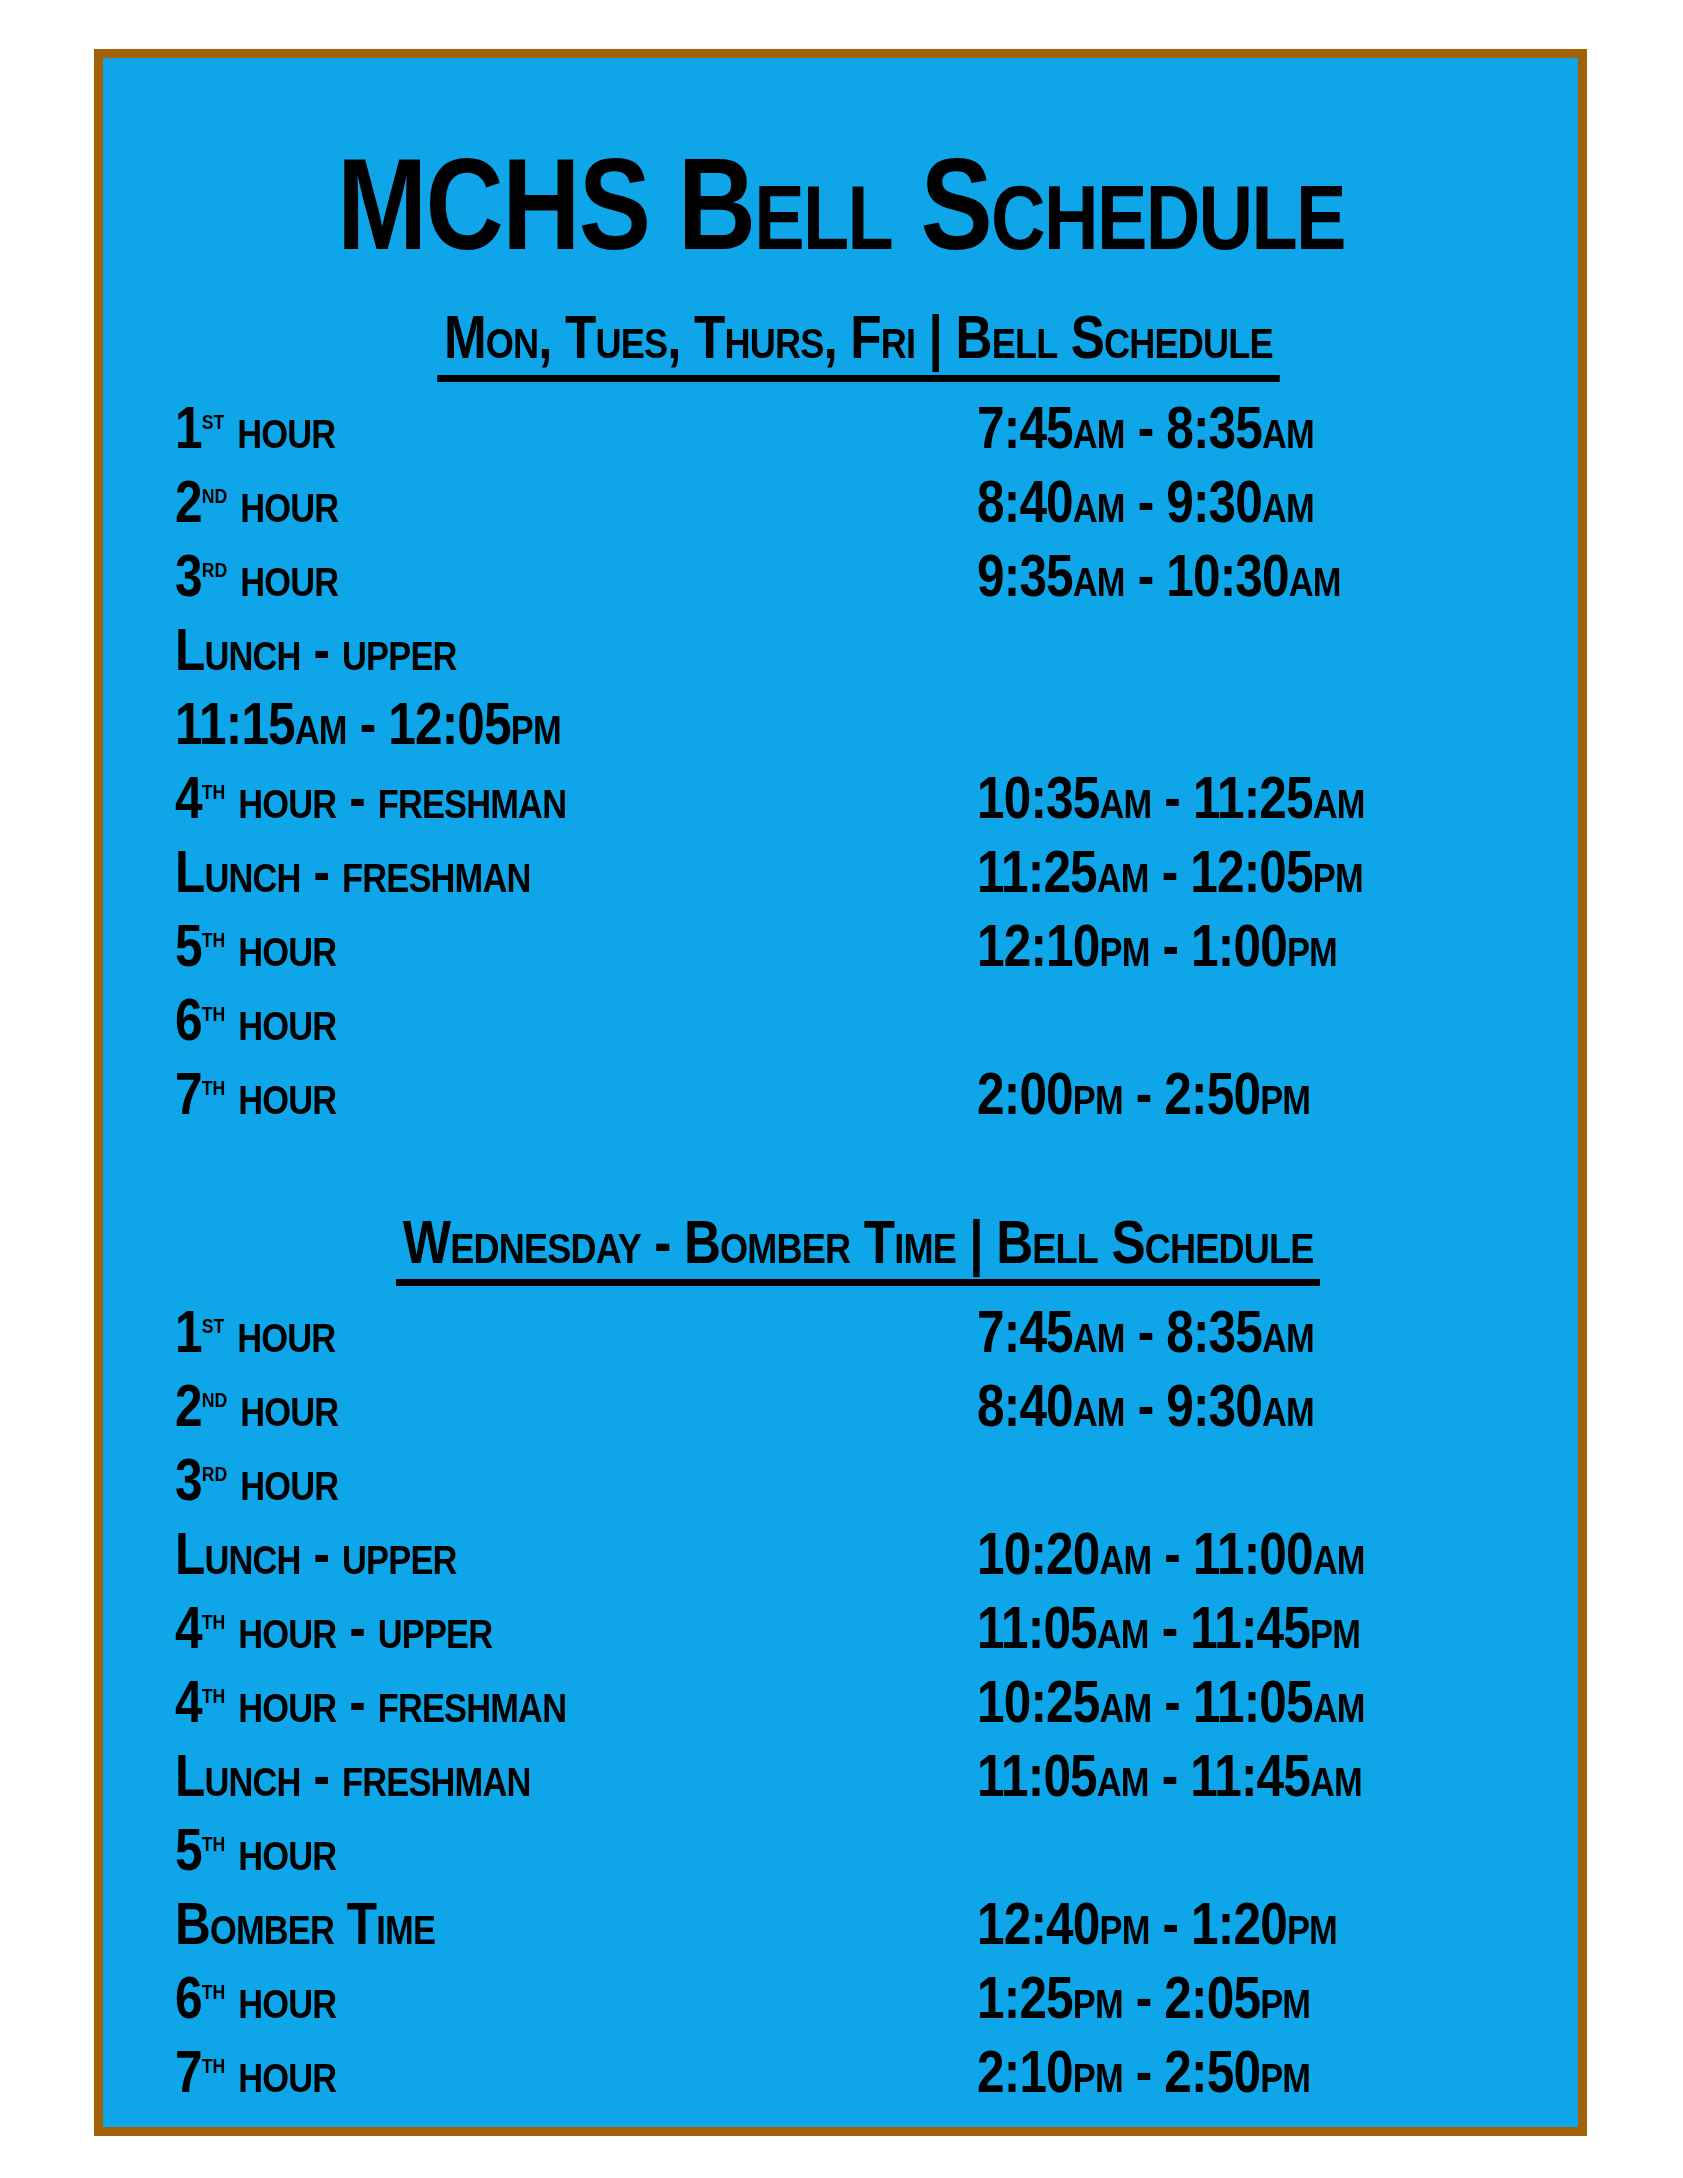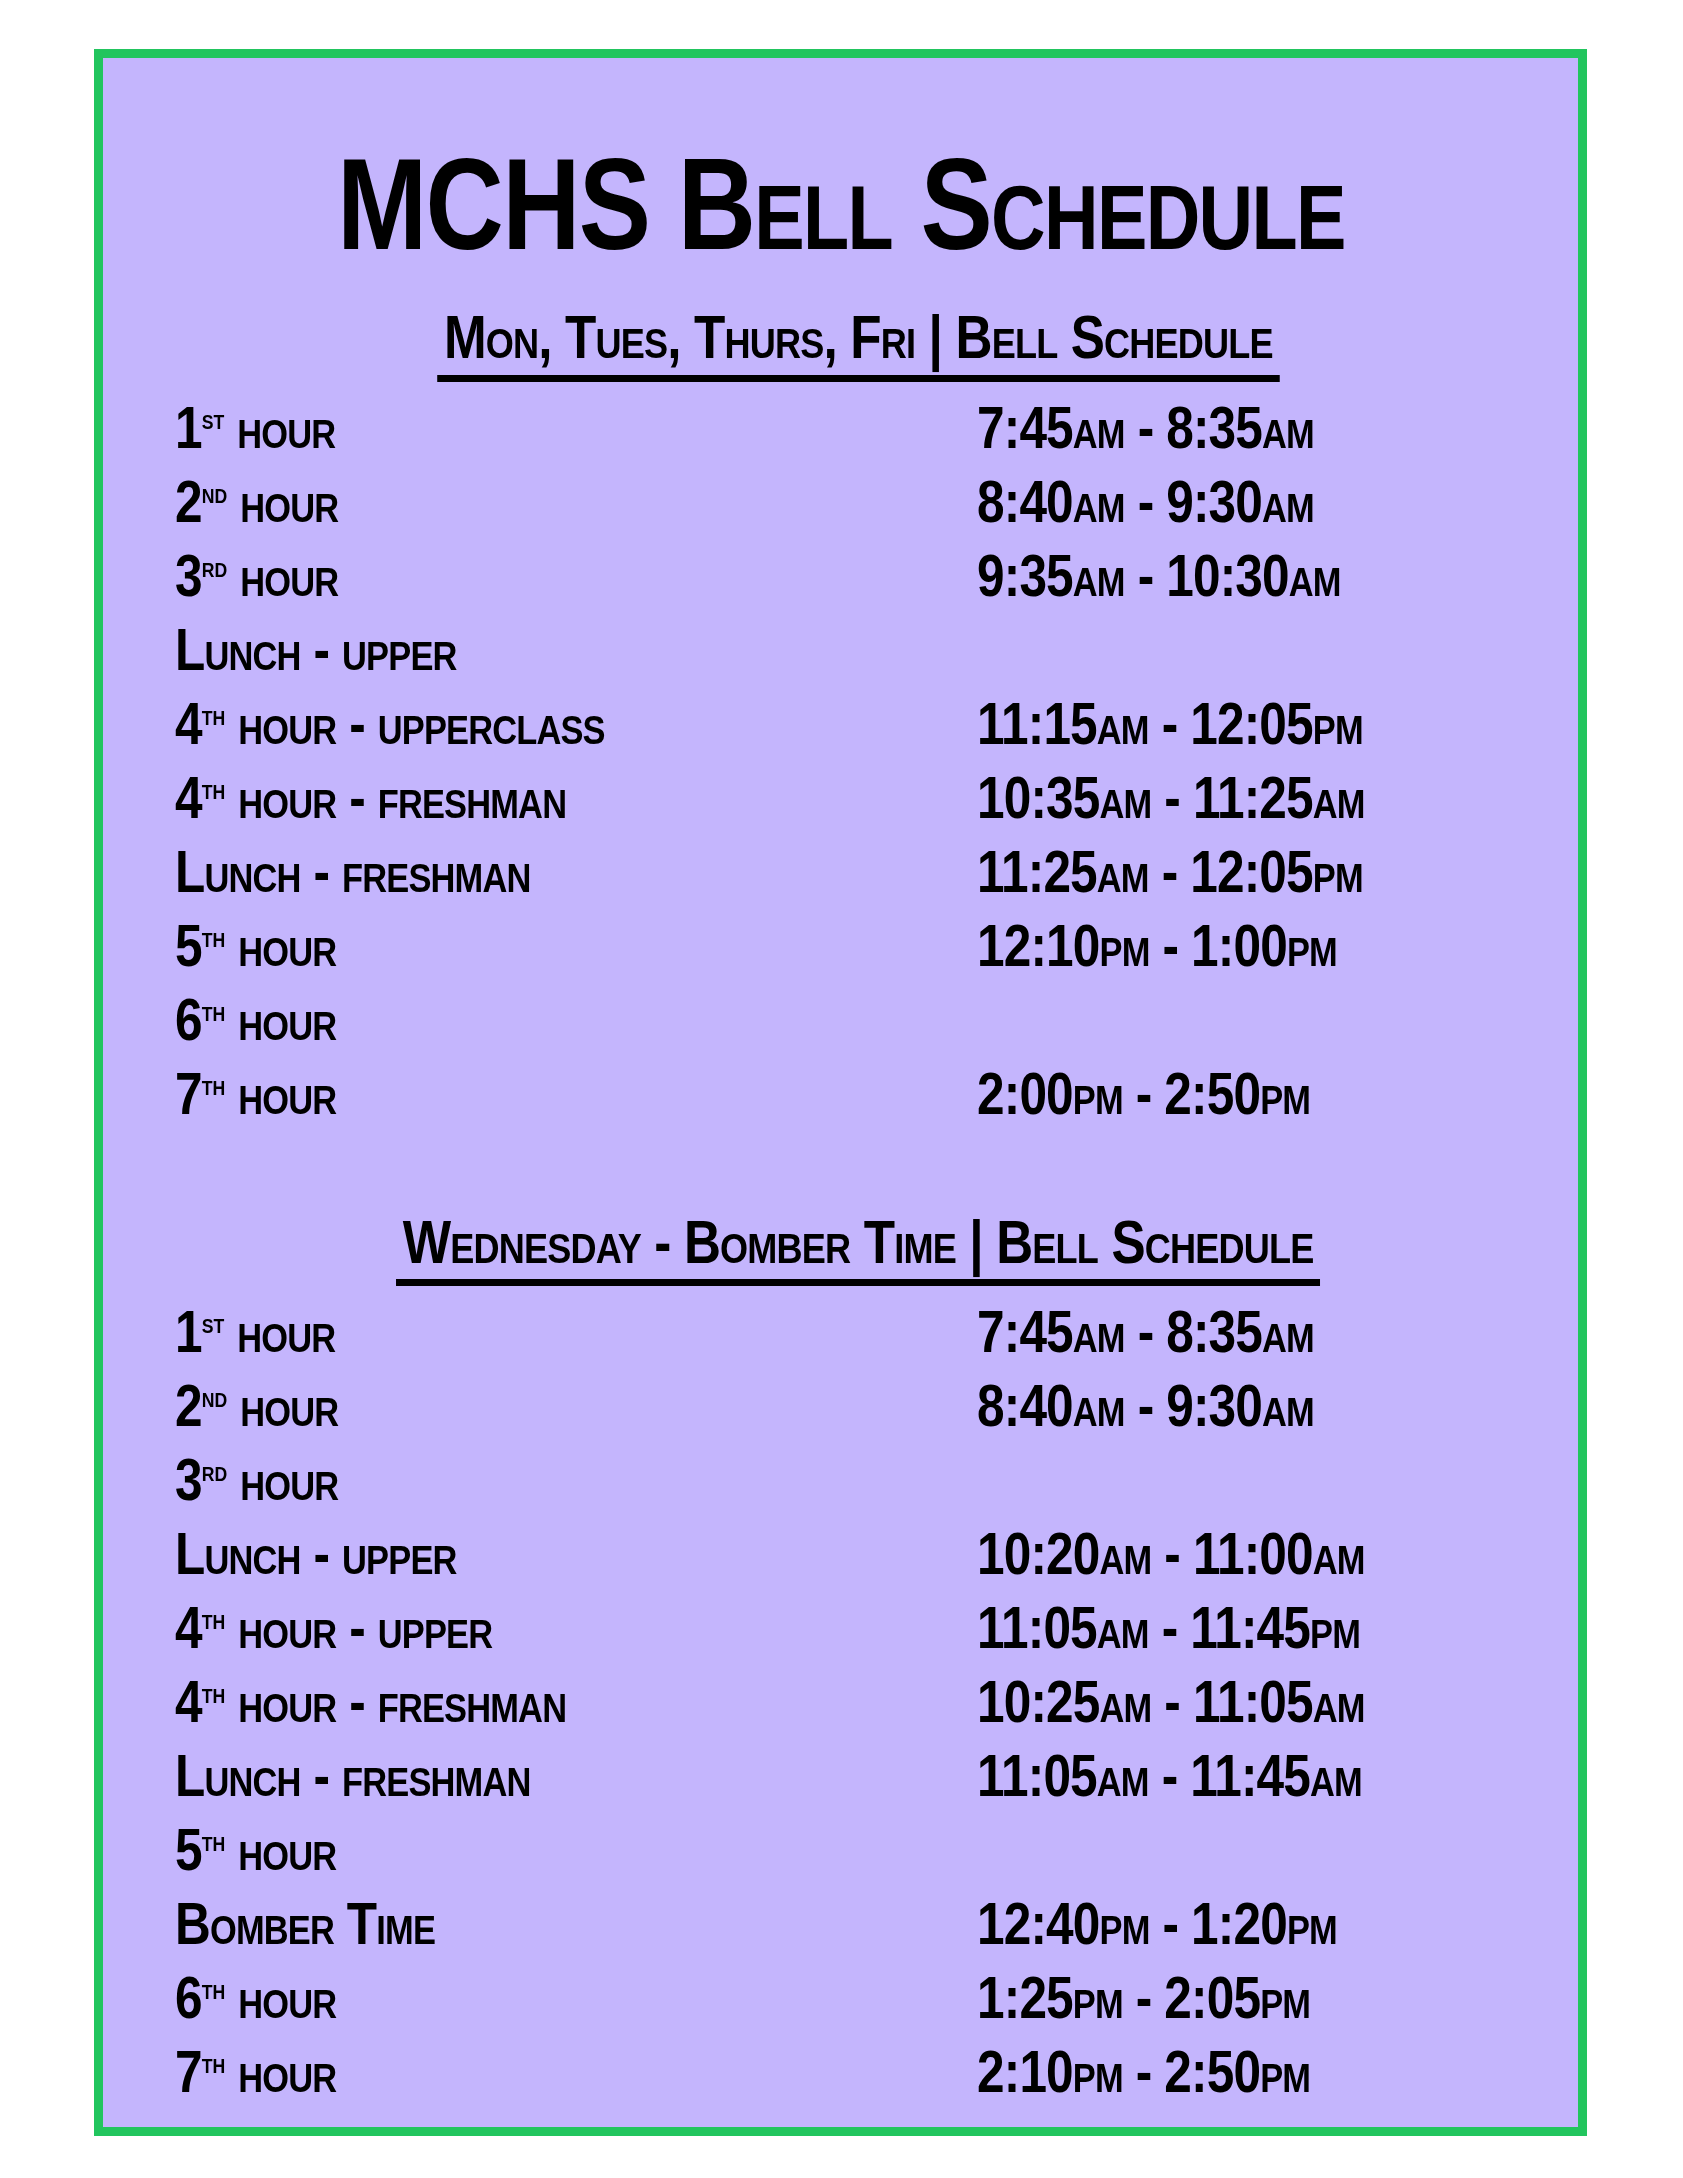--- a/index.html
+++ b/index.html
@@ -12,22 +12,22 @@
     font-family: "Liberation Sans", "DejaVu Sans", sans-serif;
     font-weight: 700;
     color: #000000;
   }
   .frame {
     position: absolute;
     left: 94px;
     top: 49px;
     width: 1475px;   
     height: 2069px;  
-    border: 9px solid #22c55e;
-    background: #c4b5fd;
+    border: 9px solid #a16207;
+    background: #0ea5e9;
     overflow: hidden;
   }
   
   .cond {
     display: inline-block;
     white-space: nowrap;
     transform: scaleX(0.84);
     transform-origin: 50% 50%;
   }
   .cond-l { transform-origin: left center; }
@@ -117,23 +117,20 @@
         </div>
 
         <div class="row">
           <div class="cell">
             <span class="cond cond-l"><span>Lunch - upper</span><span class="sup"></span><span></span></span>
           </div>
         </div>
 
         <div class="row">
           <div class="cell">
-            <span class="cond cond-l"><span>4</span><span class="sup">th</span><span> hour - upperclass</span></span>
-          </div>
-          <div class="cell">
             <span class="cond cond-l">11:15am - 12:05pm</span>
           </div>
         </div>
 
         <div class="row">
           <div class="cell">
             <span class="cond cond-l"><span>4</span><span class="sup">th</span><span> hour - freshman</span></span>
           </div>
           <div class="cell">
             <span class="cond cond-l">10:35am - 11:25am</span>

